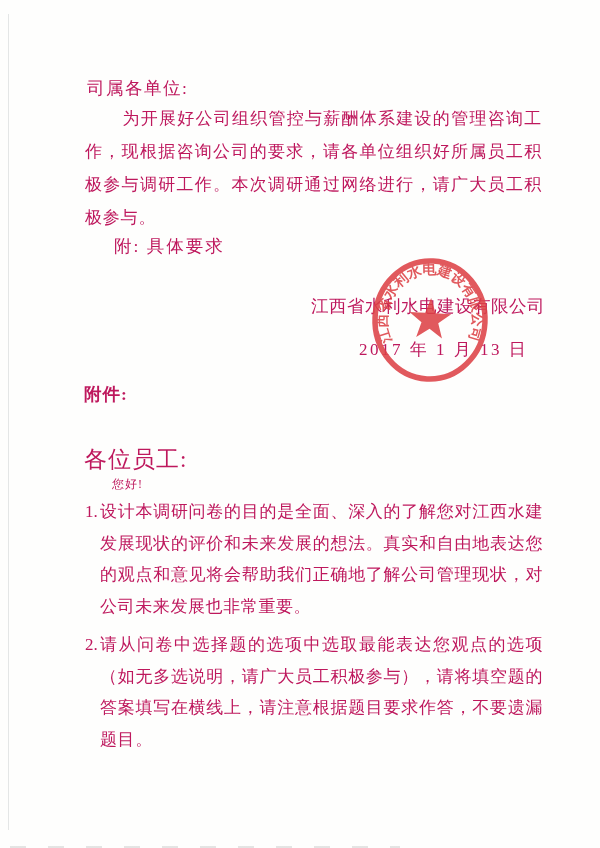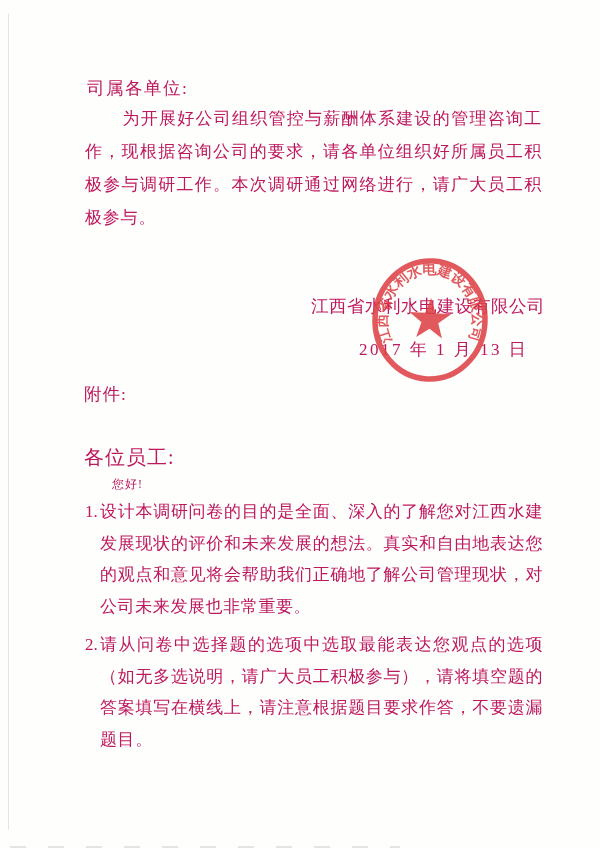--- a/index.html
+++ b/index.html
@@ -32,22 +32,22 @@
   .sign-date       { left: 359px; top: 330px; font-size: 17px;  letter-spacing: 2.5px; z-index: 2; margin-top: 8px; }
 
   .seal {
     position: absolute;
     left: 367px; top: 254px;
     width: 126px; height: 132px;
     z-index: 3; opacity: 0.87;
     transform: rotate(3deg);
   }
 
-  .attachment-label{ left: 84px;  top: 382px; font-size: 17.5px; letter-spacing: 1px; }
-  .att-salutation  { left: 84px;  top: 444px; font-size: 20px; letter-spacing: 1px; }
+  .attachment-label{ left: 84px;  top: 382px; font-size: 17.5px; letter-spacing: 1px; font-weight: bold; }
+  .att-salutation  { left: 84px;  top: 444px; font-size: 23px; letter-spacing: 1px; }
   .att-greeting    { left: 112px; top: 476px; font-size: 12px; letter-spacing: 1px; }
 
   .instructions    { position: absolute; left: 85px; top: 496px; width: 458px; }
   .list-item       { display: flex; font-size: 17px; line-height: 31.5px; }
   .list-item + .list-item { margin-top: 7px; }
   .list-item .num  { flex: 0 0 15px; }
   .list-item .txt  {
     flex: 1;
     text-align: justify; text-justify: inter-character;
     letter-spacing: 0.6px;
@@ -68,20 +68,21 @@
 </style>
 </head>
 <body>
 
 <div class="page">
 
   <div class="t salutation">司属各单位:</div>
 
   <div class="para1">为开展好公司组织管控与薪酬体系建设的管理咨询工作，现根据咨询公司的要求，请各单位组织好所属员工积极参与调研工作。本次调研通过网络进行，请广大员工积极参与。</div>
 
+  <div class="t attach-note">附: 具体要求</div>
 
   <div class="t sign-company">江西省水利水电建设有限公司</div>
   <div class="t sign-date">2017 年 1 月 13 日</div>
 
   <div class="seal">
     <svg width="126" height="132" viewBox="0 0 126 132" xmlns="http://www.w3.org/2000/svg">
       <ellipse cx="63" cy="66" rx="55" ry="59" fill="none" stroke-width="5.5" stroke="#dd4146"></ellipse>
       <path id="sealArc" d="M 25.8 89 A 43 46 0 1 1 100.2 89" fill="none"></path>
       <text class="seal-svg-text" font-size="14" fill="#dd4146">
         <textPath href="#sealArc" startOffset="0">江西省水利水电建设有限公司</textPath>

